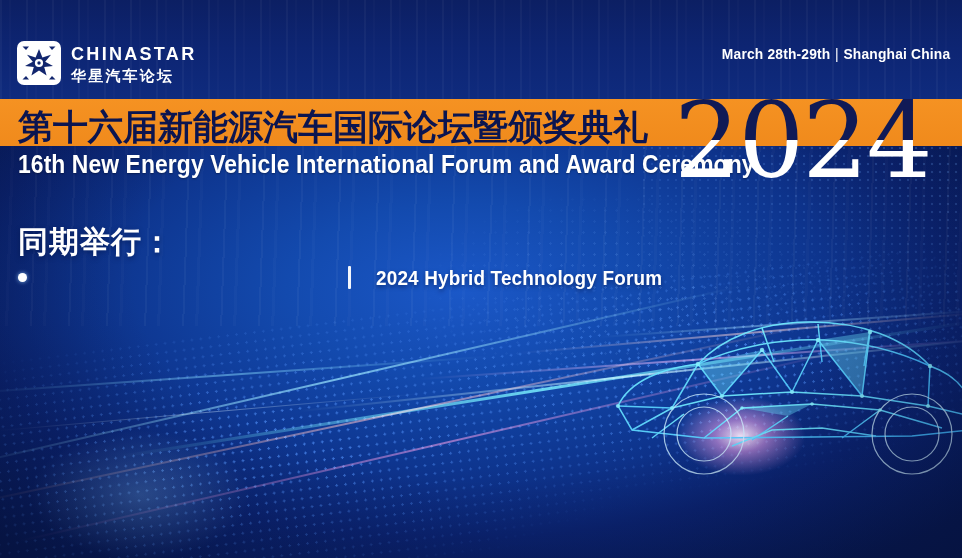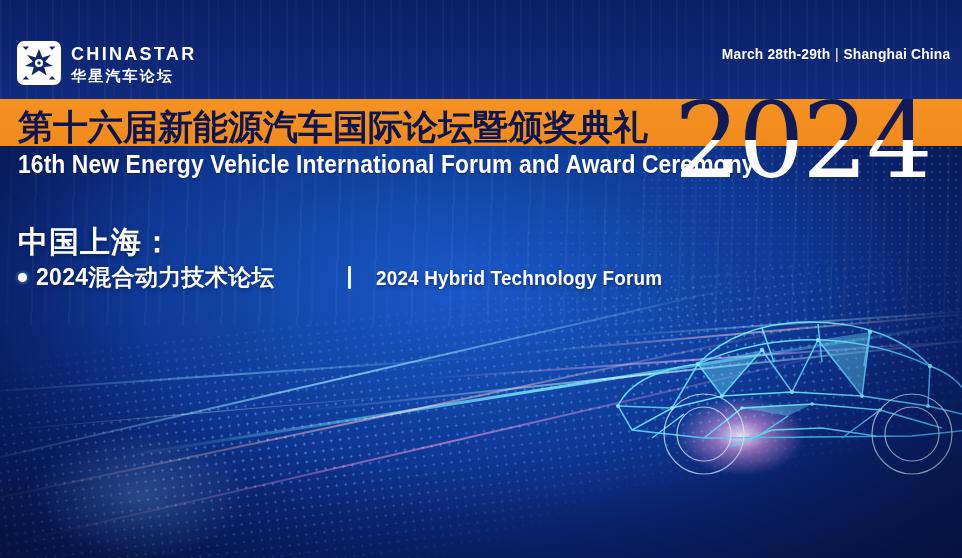--- a/index.html
+++ b/index.html
@@ -272,28 +272,27 @@
 
   <div class="orangeband"></div>
   <div class="title-cn">第十六届新能源汽车国际论坛暨颁奖典礼</div>
   <div class="title-en">16th New Energy Vehicle International Forum and Award Ceremony</div>
 
   <div class="year-wrap">
     <div class="year year-top">2024</div>
     <div class="year year-bot">2024</div>
   </div>
 
-  <div class="same-title">中国上海：</div>
+  <div class="same-title">同期举行：</div>
 
   <div class="forums">
 
 
 
     <div class="forum-row">
       <span class="bullet"></span>
-      <span class="forum-cn">2024混合动力技术论坛</span>
       <span class="pipe"></span>
       <span class="forum-en">2024 Hybrid Technology Forum</span>
     </div>
 
   </div>
 
 </div>
 
 </body></html>

